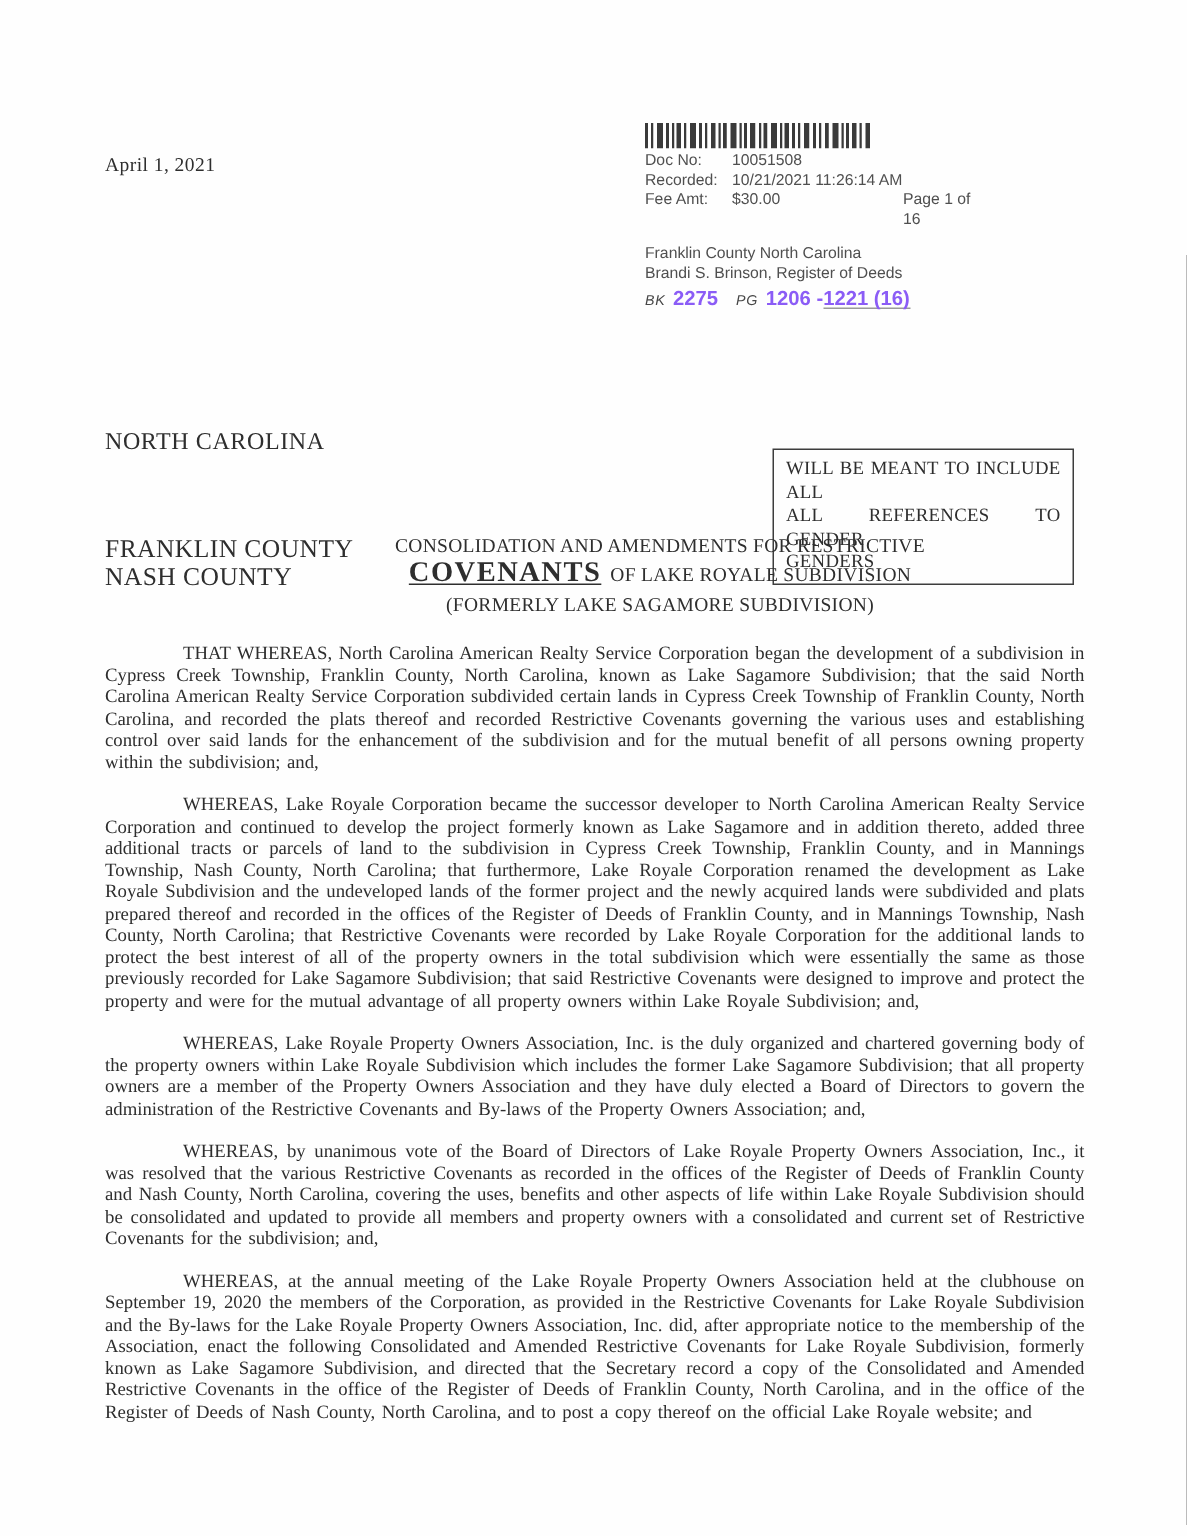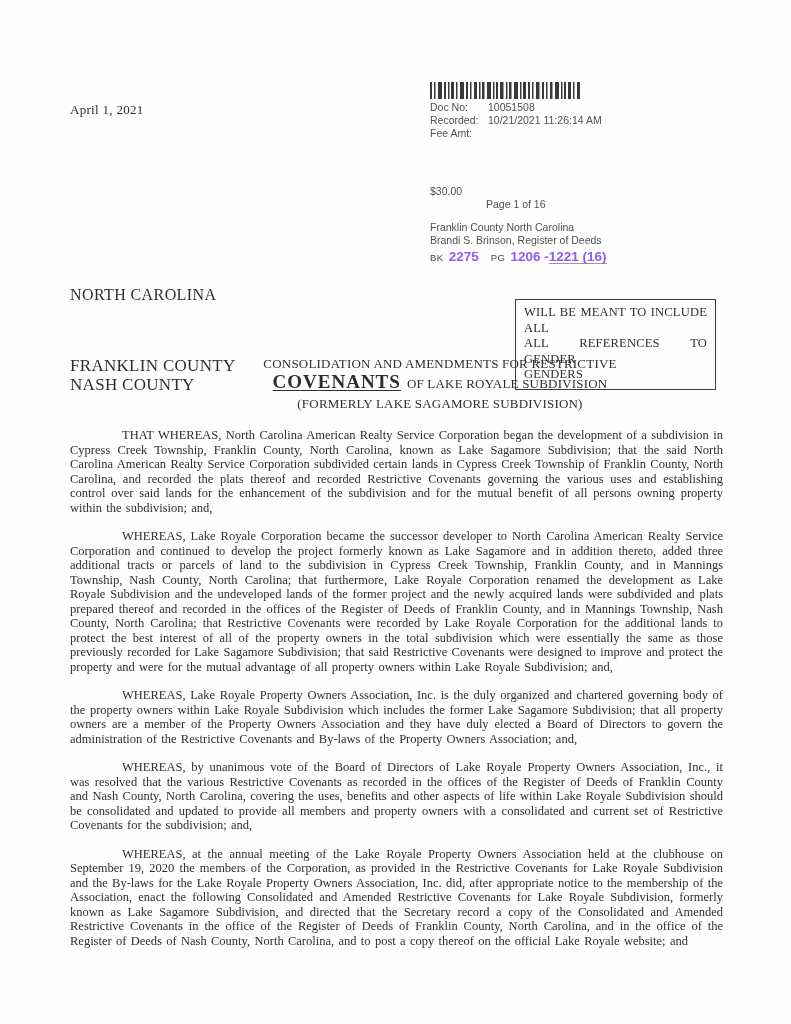--- a/index.html
+++ b/index.html
@@ -18,26 +18,26 @@
   }
   
   .stamp{
     position:absolute;left:430px;top:82px;width:220px;
     font-family:"Liberation Sans", sans-serif;
     font-size:10.5px;color:#4f4f4f;line-height:13px;
   }
   .barcode{display:block;margin-bottom:2px;}
   .stamp-row{display:flex;}
   .stamp-label{width:58px;flex:0 0 58px;}
-  .stamp-fee-row{display:flex;flex-direction:column;}
+  .stamp-fee-row{display:flex;}
   .stamp-fee-val{width:72px;}
   .stamp-page{margin-left:56px;}
   .stamp-gap{height:10px;}
   .bkpg{margin-top:3px;display:flex;align-items:baseline;color:#474747;}
-  .bkpg .small-label{font-size:9.5px;letter-spacing:.5px;}
+  .bkpg .small-label{font-size:9.5px;letter-spacing:.5px;font-style:italic;}
   .bkpg .num{font-size:13.5px;font-weight:bold;color:#8b5cf6;margin-left:5px;}
   .bkpg .pg-label{margin-left:12px;}
   .pg-underline{border-bottom:1.5px solid #9a9a9a;}
   
   .state{
     position:absolute;left:70px;top:286px;
     font-size:16px;letter-spacing:.4px;
   }
   .counties{
     position:absolute;left:70px;top:356px;

